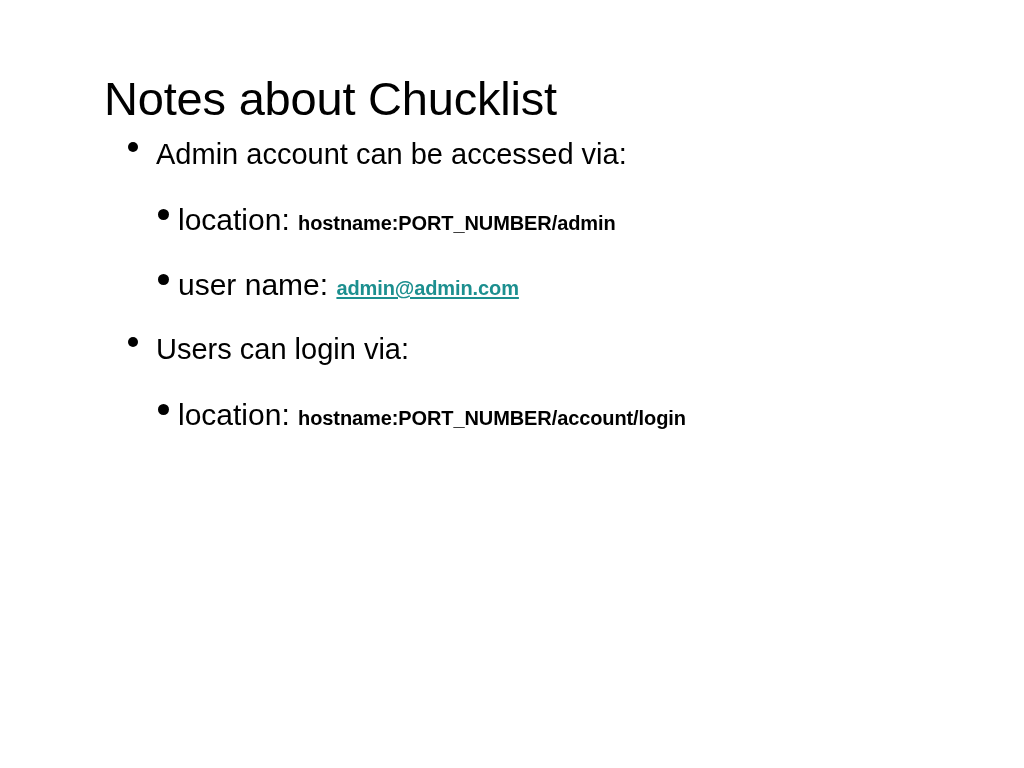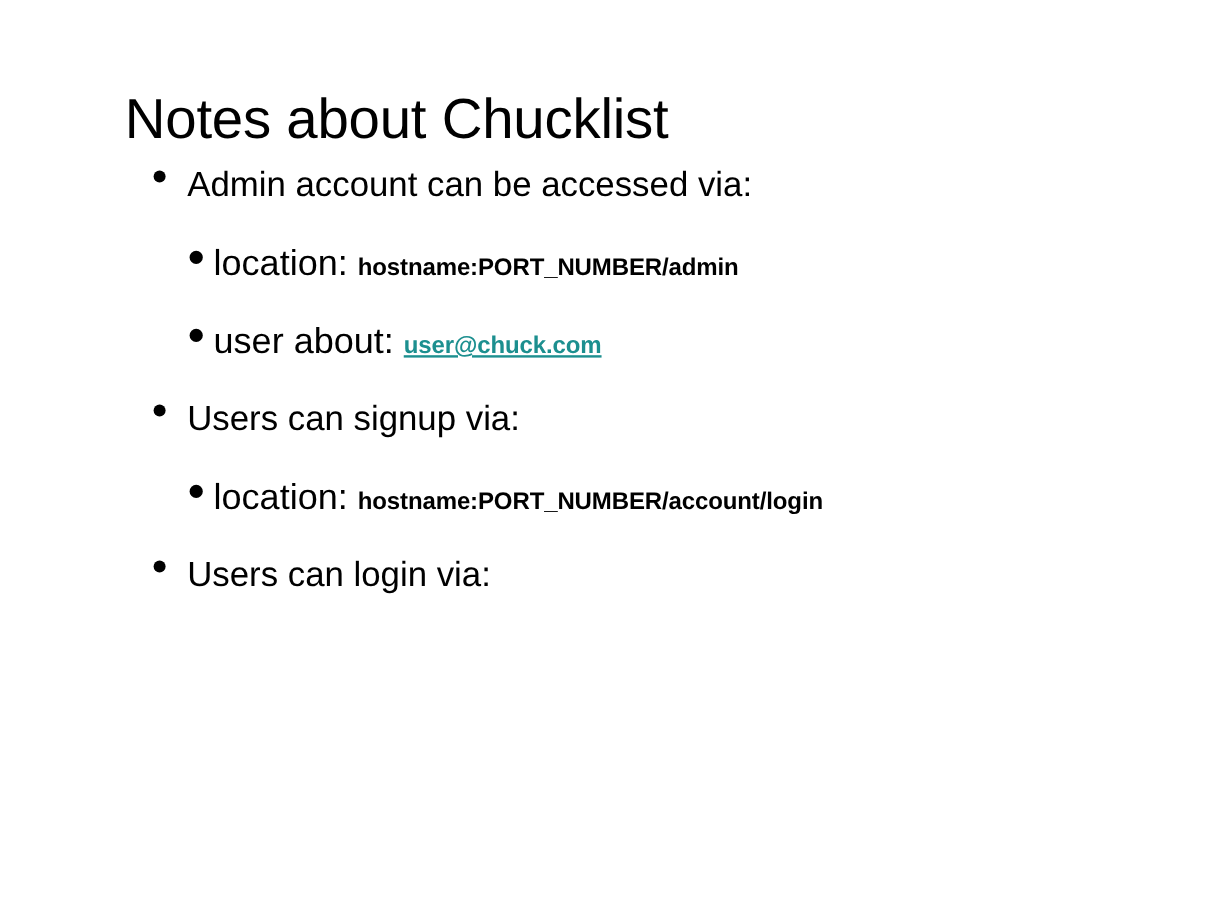--- a/index.html
+++ b/index.html
@@ -123,29 +123,25 @@
   <div class="bullet-row lvl1">
         <span class="marker"></span>
         <span class="line-text"><span class="label">Admin account can be accessed via:</span></span>
       </div>
       <div class="bullet-row lvl2">
         <span class="marker"></span>
         <span class="line-text"><span class="label">location:</span> <span class="value">hostname:PORT_NUMBER/admin</span></span>
       </div>
       <div class="bullet-row lvl2">
         <span class="marker"></span>
-        <span class="line-text"><span class="label">user about:</span> <span class="value link">user@chuck.com</span></span>
+        <span class="line-text"><span class="label">user name:</span> <span class="value link">admin@admin.com</span></span>
       </div>
       <div class="bullet-row lvl1">
         <span class="marker"></span>
-        <span class="line-text"><span class="label">Users can signup via:</span></span>
+        <span class="line-text"><span class="label">Users can login via:</span></span>
       </div>
       <div class="bullet-row lvl2">
         <span class="marker"></span>
         <span class="line-text"><span class="label">location:</span> <span class="value">hostname:PORT_NUMBER/account/login</span></span>
-      </div>
-      <div class="bullet-row lvl1">
-        <span class="marker"></span>
-        <span class="line-text"><span class="label">Users can login via:</span></span>
       </div>
     </div>
 
 </div>
 
 </body></html>

